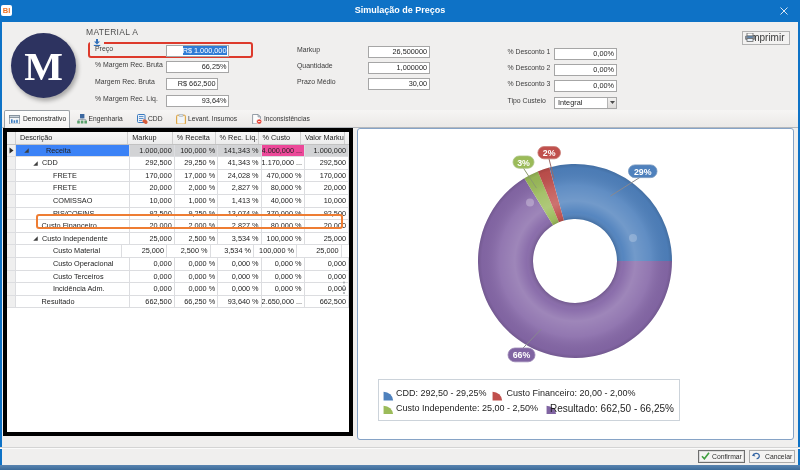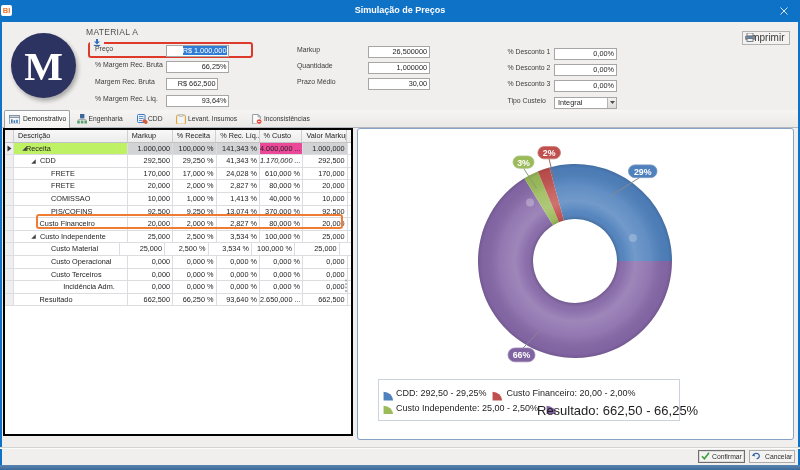--- a/index.html
+++ b/index.html
@@ -106,66 +106,66 @@
   </svg>
 <div class="tab" style="left:188px">Levant. Insumos</div>
 <svg class="abs" style="left:251.5px;top:113.5px" width="10.5" height="10.5" viewBox="0 0 10.5 10.5">
     <path d="M0.6 0.5 h5.4 l2.4 2.4 v7 h-7.8 Z" fill="#fdfdfd" stroke="#8a949e" stroke-width="0.9"></path>
     <path d="M6 0.5 l2.4 2.4 h-2.4 Z" fill="#d8dee4" stroke="#8a949e" stroke-width="0.7"></path>
     <circle cx="7.2" cy="7.6" r="2.6" fill="#e23b2e" stroke="#fff" stroke-width="0.6"></circle>
     <rect x="6" y="7.2" width="2.4" height="0.9" fill="#fff"></rect>
   </svg>
 <div class="tab" style="left:264px">Inconsistências</div>
 
-<div class="abs" style="left:3px;top:127.8px;width:350px;height:308.5px;background:#fff;border:2px solid #000000">
+<div class="abs" style="left:3px;top:127.8px;width:350px;height:308.5px;background:#fff;border:4px solid #000000">
   <div class="hdr">
       <div class="cell" style="width:9px;background:#efefef;padding:0"></div>
       <div class="cell" style="width:114px;padding-left:4px">Descrição</div>
       <div class="cell" style="width:45px;padding-left:4px">Markup</div>
       <div class="cell" style="width:43.5px;padding-left:4px">% Receita</div>
       <div class="cell" style="width:43.5px;padding-left:4px">% Rec. Líq...</div>
       <div class="cell" style="width:43px;padding-left:4px">% Custo</div>
       <div class="cell" style="width:44.6px;padding-left:4px">Valor Markup</div>
       <div class="cell" style="border-right:none;flex:1"></div>
     </div>
   <div class="row">
       <div class="cell" style="width:9px;background:#efefef;position:relative;padding:0">
         <svg width="5" height="7" viewBox="0 0 5 7" style="position:absolute;left:2px;top:2.5px">
           <polygon points="0.5,0.5 4.5,3.5 0.5,6.5" fill="#2a2a2a"></polygon>
         </svg>
       </div>
-      <div class="cell" style="width:114px;position:relative;padding-left:12px;background:#bef264;"><svg width="5" height="5" viewBox="0 0 6 6" style="position:absolute;left:7.7px;top:3.5px">
+      <div class="cell" style="width:114px;position:relative;padding-left:30px;background:#3b82f6;"><svg width="5" height="5" viewBox="0 0 6 6" style="position:absolute;left:7.7px;top:3.5px">
           <polygon points="5.7,0.3 5.7,5.7 0.3,5.7" fill="#3f3f3f"></polygon>
         </svg>Receita</div>
       <div class="cell num" style="width:45px;background:#d2d3d5;">1.000,000</div>
       <div class="cell num" style="width:43.5px;background:#d2d3d5;">100,000 %</div>
       <div class="cell num" style="width:43.5px;background:#d2d3d5;">141,343 %</div>
       <div class="cell num" style="width:43px;background:#ec4899;">4.000,000 ...</div>
       <div class="cell num" style="width:44.6px;background:#d2d3d5;">1.000,000</div>
       <div class="cell" style="border-right:none;border-bottom:none;flex:1"></div>
     </div>
   <div class="row">
       <div class="cell" style="width:9px;background:#efefef;position:relative;padding:0"></div>
       <div class="cell" style="width:114px;position:relative;padding-left:26px;"><svg width="5" height="5" viewBox="0 0 6 6" style="position:absolute;left:17px;top:3.5px">
           <polygon points="5.7,0.3 5.7,5.7 0.3,5.7" fill="#3f3f3f"></polygon>
         </svg>CDD</div>
       <div class="cell num" style="width:45px;">292,500</div>
       <div class="cell num" style="width:43.5px;">29,250 %</div>
       <div class="cell num" style="width:43.5px;">41,343 %</div>
-      <div class="cell num" style="width:43px;font-style:italic;">1.170,000 ...</div>
+      <div class="cell num" style="width:43px;">1.170,000 ...</div>
       <div class="cell num" style="width:44.6px;">292,500</div>
       <div class="cell" style="border-right:none;border-bottom:none;flex:1"></div>
     </div>
   <div class="row">
       <div class="cell" style="width:9px;background:#efefef;position:relative;padding:0"></div>
       <div class="cell" style="width:114px;position:relative;padding-left:37px;">FRETE</div>
       <div class="cell num" style="width:45px;">170,000</div>
       <div class="cell num" style="width:43.5px;">17,000 %</div>
       <div class="cell num" style="width:43.5px;">24,028 %</div>
-      <div class="cell num" style="width:43px;">610,000 %</div>
+      <div class="cell num" style="width:43px;">470,000 %</div>
       <div class="cell num" style="width:44.6px;">170,000</div>
       <div class="cell" style="border-right:none;border-bottom:none;flex:1"></div>
     </div>
   <div class="row">
       <div class="cell" style="width:9px;background:#efefef;position:relative;padding:0"></div>
       <div class="cell" style="width:114px;position:relative;padding-left:37px;">FRETE</div>
       <div class="cell num" style="width:45px;">20,000</div>
       <div class="cell num" style="width:43.5px;">2,000 %</div>
       <div class="cell num" style="width:43.5px;">2,827 %</div>
       <div class="cell num" style="width:43px;">80,000 %</div>
@@ -239,21 +239,21 @@
       <div class="cell" style="width:114px;position:relative;padding-left:37px;">Custo Terceiros</div>
       <div class="cell num" style="width:45px;">0,000</div>
       <div class="cell num" style="width:43.5px;">0,000 %</div>
       <div class="cell num" style="width:43.5px;">0,000 %</div>
       <div class="cell num" style="width:43px;">0,000 %</div>
       <div class="cell num" style="width:44.6px;">0,000</div>
       <div class="cell" style="border-right:none;border-bottom:none;flex:1"></div>
     </div>
   <div class="row">
       <div class="cell" style="width:9px;background:#efefef;position:relative;padding:0"></div>
-      <div class="cell" style="width:114px;position:relative;padding-left:37px;text-align:center;">Incidência Adm.</div>
+      <div class="cell" style="width:114px;position:relative;padding-left:37px;">Incidência Adm.</div>
       <div class="cell num" style="width:45px;">0,000</div>
       <div class="cell num" style="width:43.5px;">0,000 %</div>
       <div class="cell num" style="width:43.5px;">0,000 %</div>
       <div class="cell num" style="width:43px;">0,000 %</div>
       <div class="cell num" style="width:44.6px;">0,000</div>
       <div class="cell" style="border-right:none;border-bottom:none;flex:1"></div>
     </div>
   <div class="row">
       <div class="cell" style="width:9px;background:#efefef;position:relative;padding:0"></div>
       <div class="cell" style="width:114px;position:relative;padding-left:25.6px;">Resultado</div>
@@ -318,21 +318,21 @@
     <path d="M0.5 10 L0.5 1.7 A8.7 8.7 0 0 1 9.2 10 Z" fill="#c0504d"></path>
   </svg>
 <div class="abs" style="left:506.5px;top:388px;font-size:9px;color:#1e1e1e">Custo Financeiro: 20,00 - 2,00%</div>
 <svg class="abs" style="left:383px;top:403.5px" width="11" height="10.5" viewBox="0 0 10 10" preserveAspectRatio="none">
     <path d="M0.5 10 L0.5 1.7 A8.7 8.7 0 0 1 9.2 10 Z" fill="#9bbb59"></path>
   </svg>
 <div class="abs" style="left:396px;top:402.5px;font-size:9px;color:#1e1e1e">Custo Independente: 25,00 - 2,50%</div>
 <svg class="abs" style="left:545.5px;top:403.5px" width="11" height="10.5" viewBox="0 0 10 10" preserveAspectRatio="none">
     <path d="M0.5 10 L0.5 1.7 A8.7 8.7 0 0 1 9.2 10 Z" fill="#8064a2"></path>
   </svg>
-<div class="abs" style="left:537px;top:402.5px;font-size:13px;color:#1e1e1e">Resultado: 662,50 - 66,25%</div>
+<div class="abs" style="left:550px;top:402.5px;font-size:10px;color:#1e1e1e">Resultado: 662,50 - 66,25%</div>
 
 <div class="abs" style="left:0;top:447px;width:800px;height:1px;background:#d4d4d4"></div>
 <div class="abs" style="left:0;top:448px;width:800px;height:1px;background:#fbfbfb"></div>
 <div class="abs" style="left:697.5px;top:449.5px;width:47px;height:13.5px;background:#f4f3f2;border:1px solid #6e6e6e;box-shadow:inset 0 0 0 1px #dcdcdc;font-size:6.8px;color:#2e2e2e;line-height:11.5px;padding-left:13.5px">Confirmar</div>
 <svg class="abs" style="left:701px;top:452px" width="9" height="8" viewBox="0 0 9 8">
     <path d="M1 4.2 L3.4 6.8 L8 0.8" stroke="#3f9e3f" stroke-width="1.6" fill="none"></path>
   </svg>
 <div class="abs" style="left:748.5px;top:449.5px;width:46px;height:13.5px;background:#f4f3f2;border:1px solid #ababab;font-size:6.8px;color:#2e2e2e;line-height:11.5px;padding-left:15.5px">Cancelar</div>
 <svg class="abs" style="left:751.5px;top:452px" width="9" height="8" viewBox="0 0 9 8">
     <path d="M1.2 3.6 C1.8 1 5.8 0.6 7 2.8 C8 4.6 6.6 6.6 4.6 6.6" stroke="#3465a4" stroke-width="1.3" fill="none"></path>

